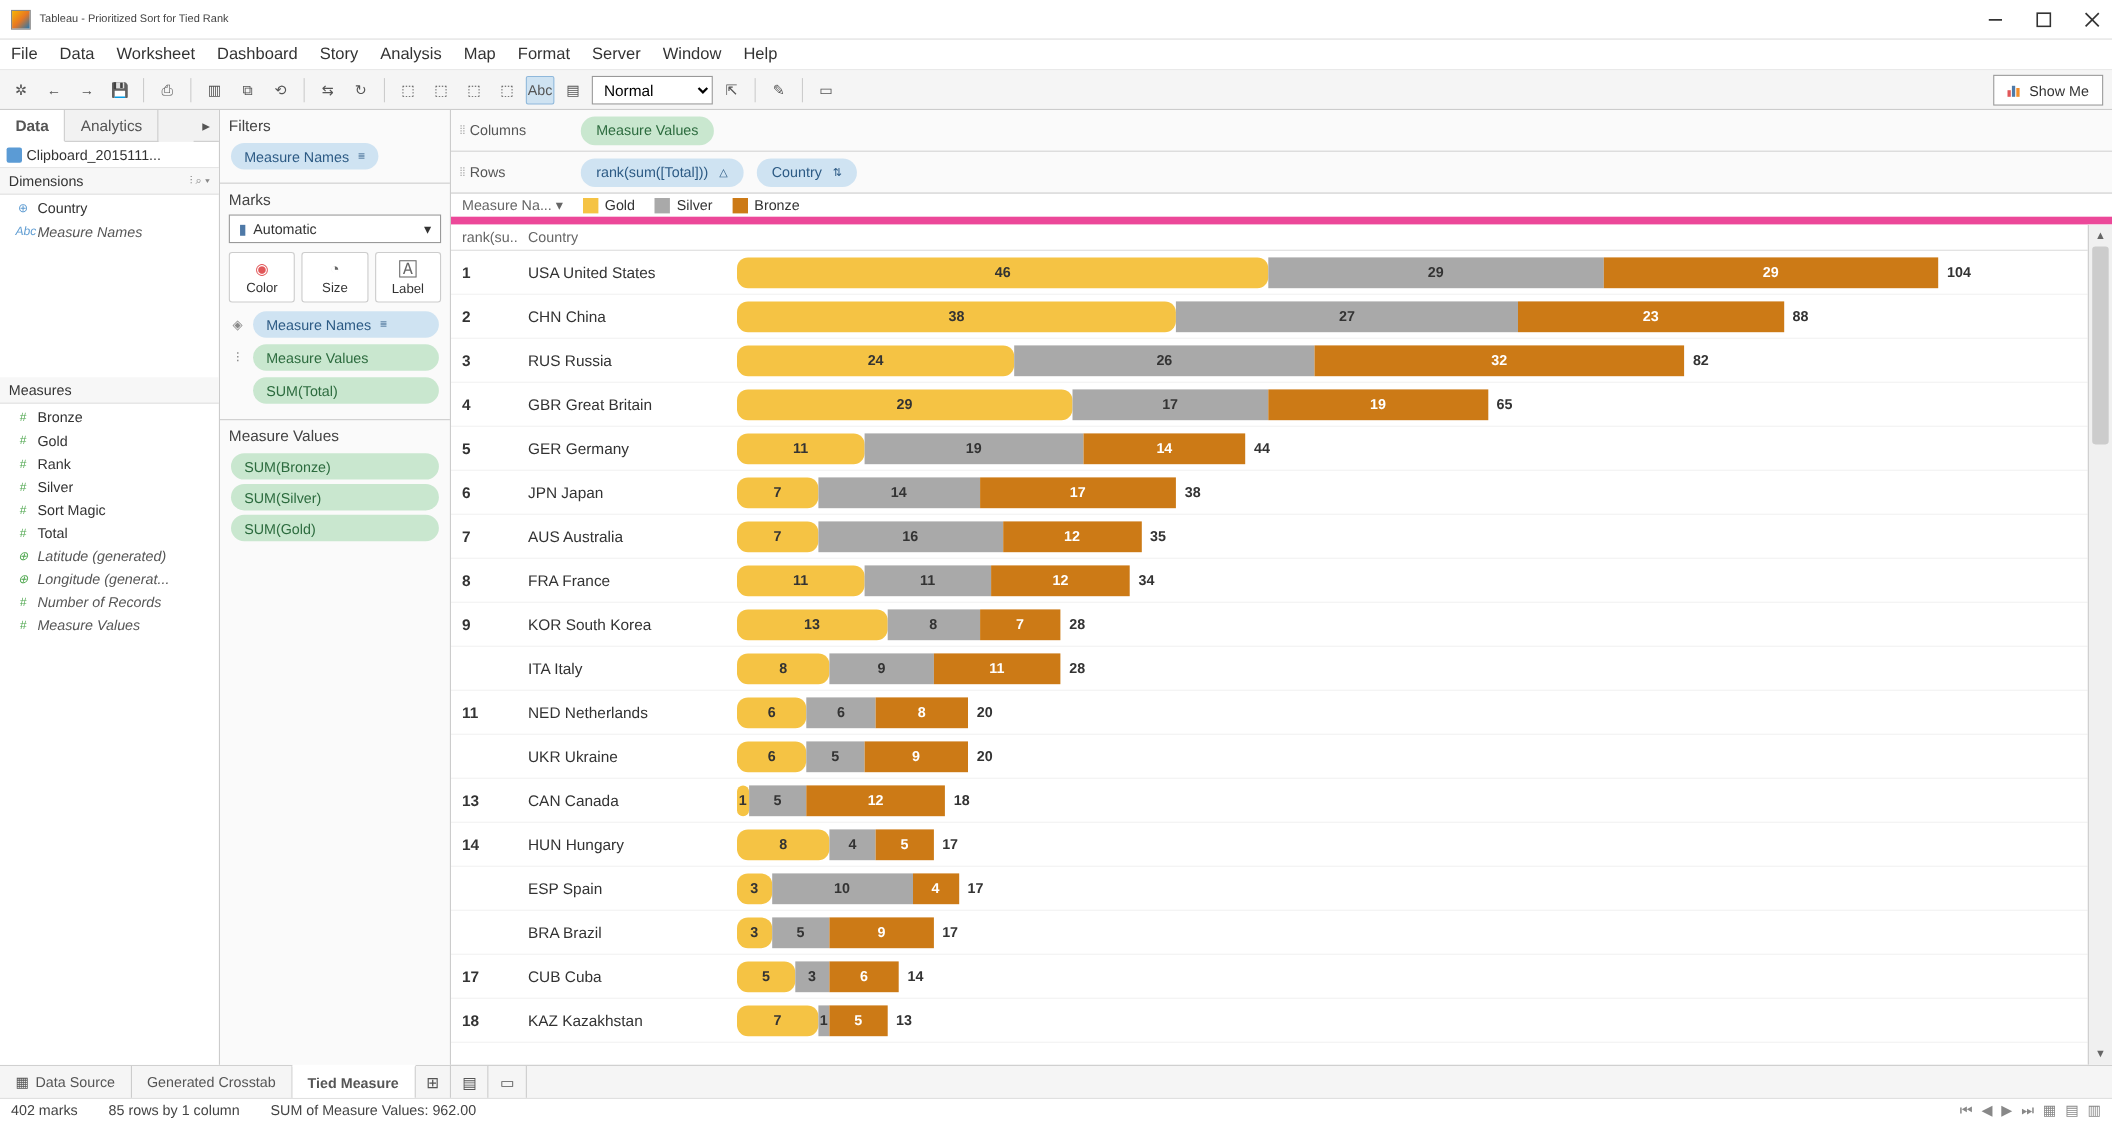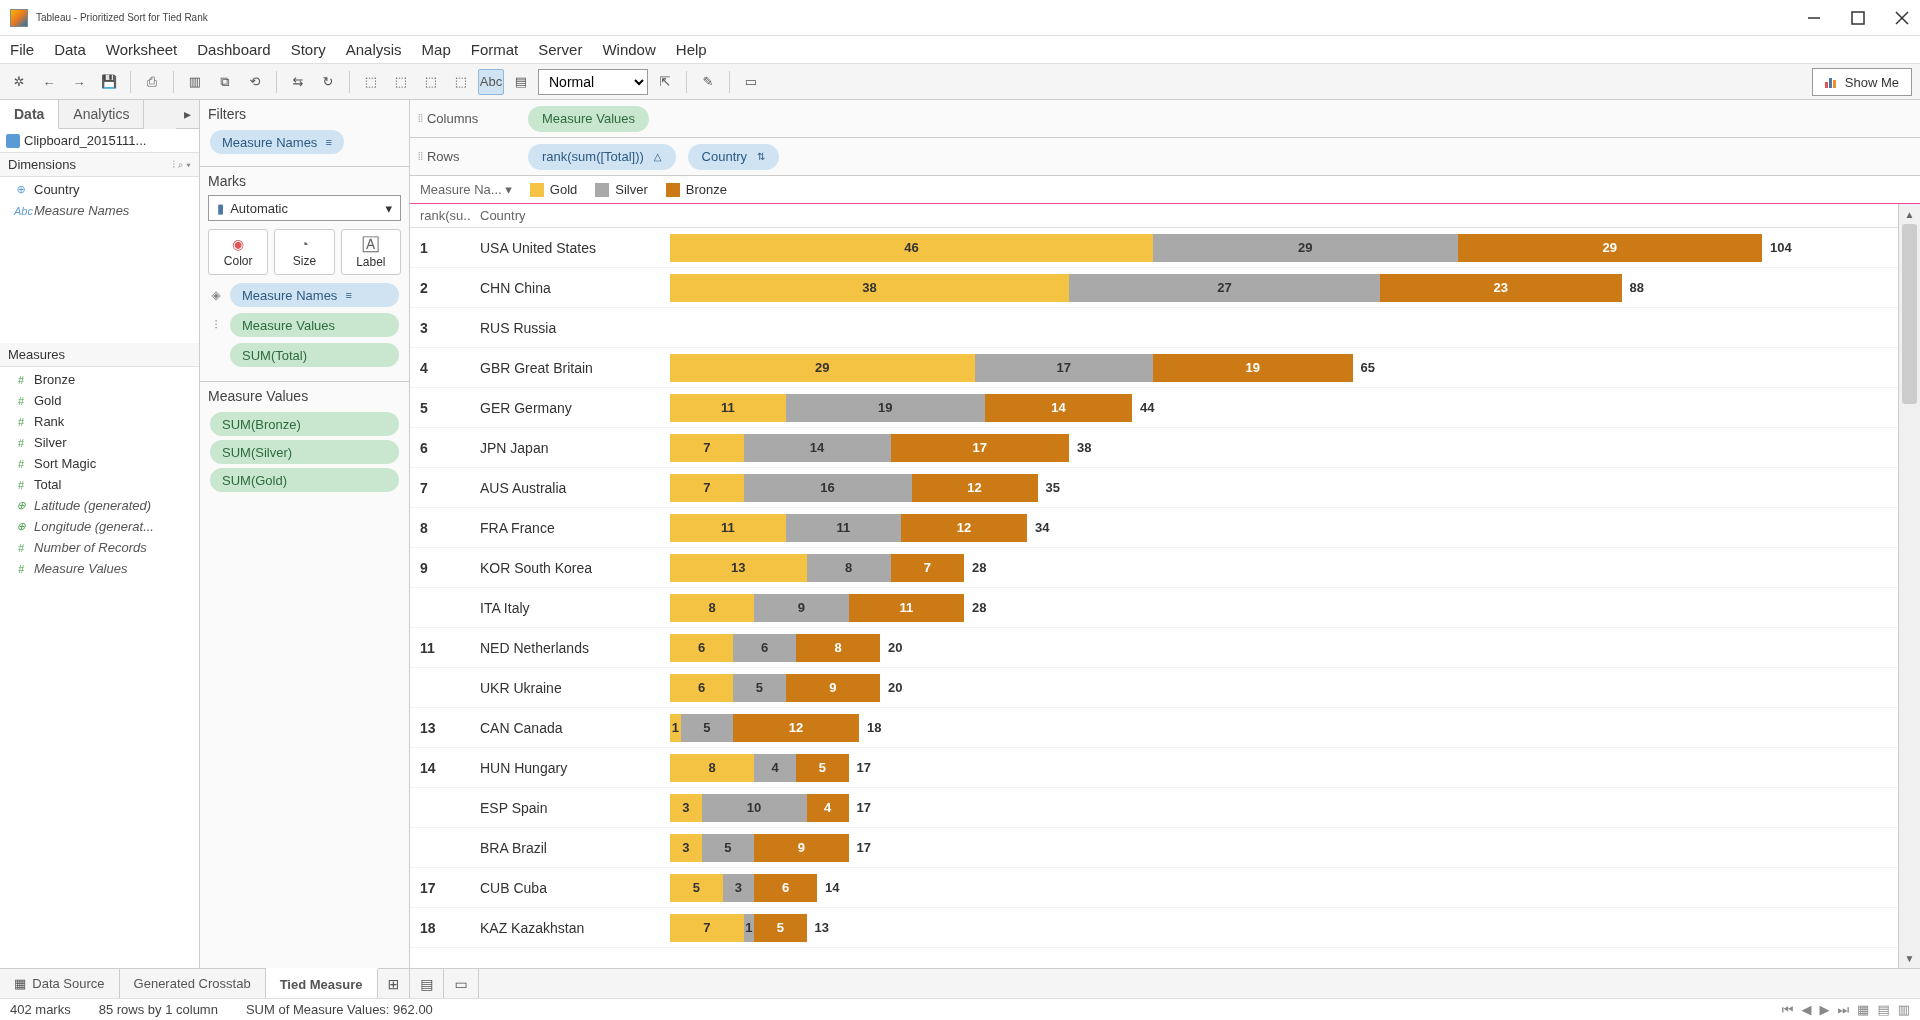--- a/index.html
+++ b/index.html
@@ -63,38 +63,38 @@
 
 
 .vizcol { flex:1; display:flex; flex-direction:column; }
 .shelf { display:flex; align-items:center; height:38px; border-bottom:1px solid #ccc; background:#fafafa; padding:0 8px; gap:8px; }
 .shelf-label { width:100px; font-size:14px; color:#555; display:flex; align-items:center; gap:4px; }
 .shelf-label .grip { color:#aaa; font-size:11px; }
 .shelf .pill { height:26px; border-radius:13px; padding:0 14px; }
 .shelf .pill .tri { margin-left:10px; font-size:10px; }
 
 
-.legendrow { height:28px; display:flex; align-items:center; padding:0 10px; gap:18px; border-bottom:1px solid #ec4899; font-size:14px;text-align:right; }
+.legendrow { height:28px; display:flex; align-items:center; padding:0 10px; gap:18px; border-bottom:7px solid #ec4899; font-size:14px;text-align:right; }
 .legendrow .ltxt { color:#666; }
 .legkey { display:flex; align-items:center; gap:6px; }
 .legkey i { width:14px; height:14px; }
 
 
 .chartwrap { flex:1; display:flex; overflow:hidden; position:relative; }
 .chart-headers { height:24px; display:flex; align-items:center; border-bottom:1px solid #ddd; }
 .chart-headers .h-rank { width:70px; padding-left:10px; color:#666; font-size:13px; }
 .chart-headers .h-country { width:190px; color:#666; font-size:13px; }
 .chart-body { flex:1; overflow-y:auto; }
 .chart-col { flex:1; display:flex; flex-direction:column; }
 .row { height:40px; display:flex; align-items:center; border-bottom:1px solid #f2f2f2; }
 .row .c-rank { width:70px; padding-left:10px; font-size:14px; color:#333; font-weight:600; }
 .row .c-country { width:190px; font-size:14px; color:#333; }
 .row .c-bars { flex:1; display:flex; align-items:center; height:28px; padding-right:40px; }
 .seg { height:28px; display:flex; align-items:center; justify-content:center; font-size:13px; font-weight:600; }
-.seg.gold { background:#f5c344; color:#333; }
+.seg.gold { background:#f5c344; color:#333;border-radius:10px; }
 .seg.silver { background:#a9a9a9; color:#333; }
 .seg.bronze { background:#cc7a16; color:#fff; }
 .totlbl { margin-left:8px; font-weight:700; color:#333; }
 .vscroll { width:22px; background:#f0f0f0; border-left:1px solid #ccc; display:flex; flex-direction:column; }
 .vscroll .arr { height:20px; display:flex; align-items:center; justify-content:center; color:#666; font-size:10px; }
 .vscroll .track { flex:1; position:relative; }
 .vscroll .thumb { position:absolute; top:0; left:3px; right:3px; height:180px; background:#ccc; border-radius:3px; }
 
 
 .sheettabs { height:30px; border-top:1px solid #ccc; background:#f5f5f5; display:flex; align-items:stretch; }
@@ -379,20 +379,26 @@
     <div class="c-bars">
                 <div class="seg gold" style="width:399px">38</div>
                 <div class="seg silver" style="width:311px">27</div>
                 <div class="seg bronze" style="width:241.5px">23</div>
                 <span class="totlbl">88</span>
               </div>
             </div>
             <div class="row">
               <div class="c-rank">3</div>
     <div class="c-country">RUS Russia</div>
+    <div class="c-bars">
+                <div class="seg gold" style="width:252px">24</div>
+                <div class="seg silver" style="width:273px">26</div>
+                <div class="seg bronze" style="width:336px">32</div>
+                <span class="totlbl">82</span>
+              </div>
             </div>
             <div class="row">
               <div class="c-rank">4</div>
     <div class="c-country">GBR Great Britain</div>
     <div class="c-bars">
                 <div class="seg gold" style="width:304.5px">29</div>
                 <div class="seg silver" style="width:178.5px">17</div>
                 <div class="seg bronze" style="width:199.5px">19</div>
                 <span class="totlbl">65</span>
               </div>
@@ -495,21 +501,21 @@
                 <div class="seg silver" style="width:42px">4</div>
                 <div class="seg bronze" style="width:52.5px">5</div>
                 <span class="totlbl">17</span>
               </div>
             </div>
             <div class="row">
               <div class="c-rank"></div>
     <div class="c-country">ESP Spain</div>
     <div class="c-bars">
                 <div class="seg gold" style="width:31.5px">3</div>
-                <div class="seg silver" style="width:105px">10</div>
+                <div class="seg silver" style="width:128px">10</div>
                 <div class="seg bronze" style="width:42px">4</div>
                 <span class="totlbl">17</span>
               </div>
             </div>
             <div class="row">
               <div class="c-rank"></div>
     <div class="c-country">BRA Brazil</div>
     <div class="c-bars">
                 <div class="seg gold" style="width:31.5px">3</div>
                 <div class="seg silver" style="width:52.5px">5</div>

